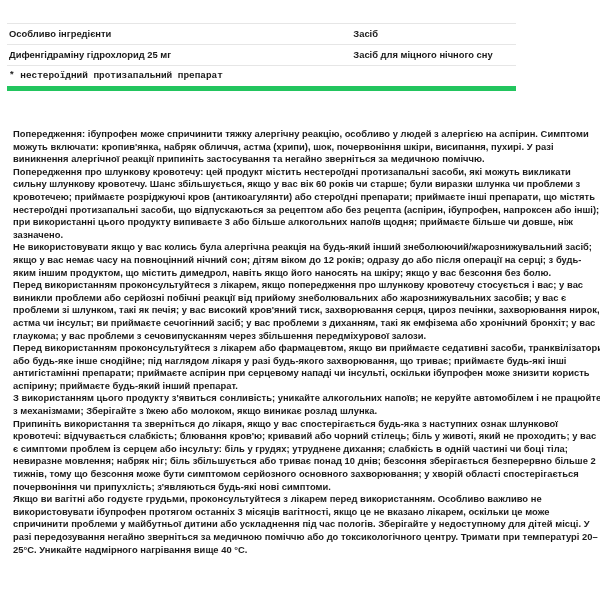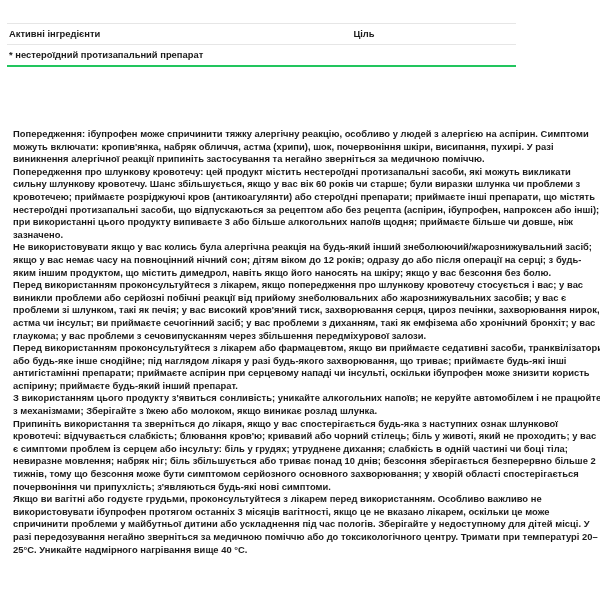--- a/index.html
+++ b/index.html
@@ -23,21 +23,22 @@
       font-size: 9.4px;
       font-weight: bold;
       line-height: 12px;
     }
     .ingredients-table td {
       border-top: 1px solid #e6e6e6;
       padding: 0 0 0 2px;
       vertical-align: middle;
     }
     .ingredients-table tr:last-child td {
-      border-bottom: 2px solid #22c55e;
+      border-bottom: 5px solid #22c55e;
+      font-family: Liberation Mono, monospace;
     }
     .ingredients-table td.col-ingredient { width: 345px; }
     .ingredients-table td.col-purpose { width: 164px; }
     .row-h20 td { height: 20px; }
     .row-h34 td { height: 33px; }
     .warnings {
       position: absolute;
       left: 13px;
       top: 128px;
       width: 590px;
@@ -49,22 +50,26 @@
     .warnings p {
       margin: 0;
     }
   </style>
 </head>
 <body>
 
 <table class="ingredients-table">
   <tbody>
     <tr class="row-h20">
-      <td class="col-ingredient">Активні інгредієнти</td>
-      <td class="col-purpose">Ціль</td>
+      <td class="col-ingredient">Особливо інгредієнти</td>
+      <td class="col-purpose">Засіб</td>
+    </tr>
+    <tr class="row-h20">
+      <td class="col-ingredient">Дифенгідраміну гідрохлорид 25 мг</td>
+      <td class="col-purpose">Засіб для міцного нічного сну</td>
     </tr>
     <tr class="row-h20">
       <td class="col-ingredient">* нестероїдний протизапальний препарат</td>
       <td class="col-purpose"></td>
     </tr>
   </tbody>
 </table>
 
 <div class="warnings">
   <p>Попередження: ібупрофен може спричинити тяжку алергічну реакцію, особливо у людей з алергією на аспірин. Симптоми можуть включати: кропив'янка, набряк обличчя, астма (хрипи), шок, почервоніння шкіри, висипання, пухирі. У разі виникнення алергічної реакції припиніть застосування та негайно зверніться за медичною поміччю.</p>

